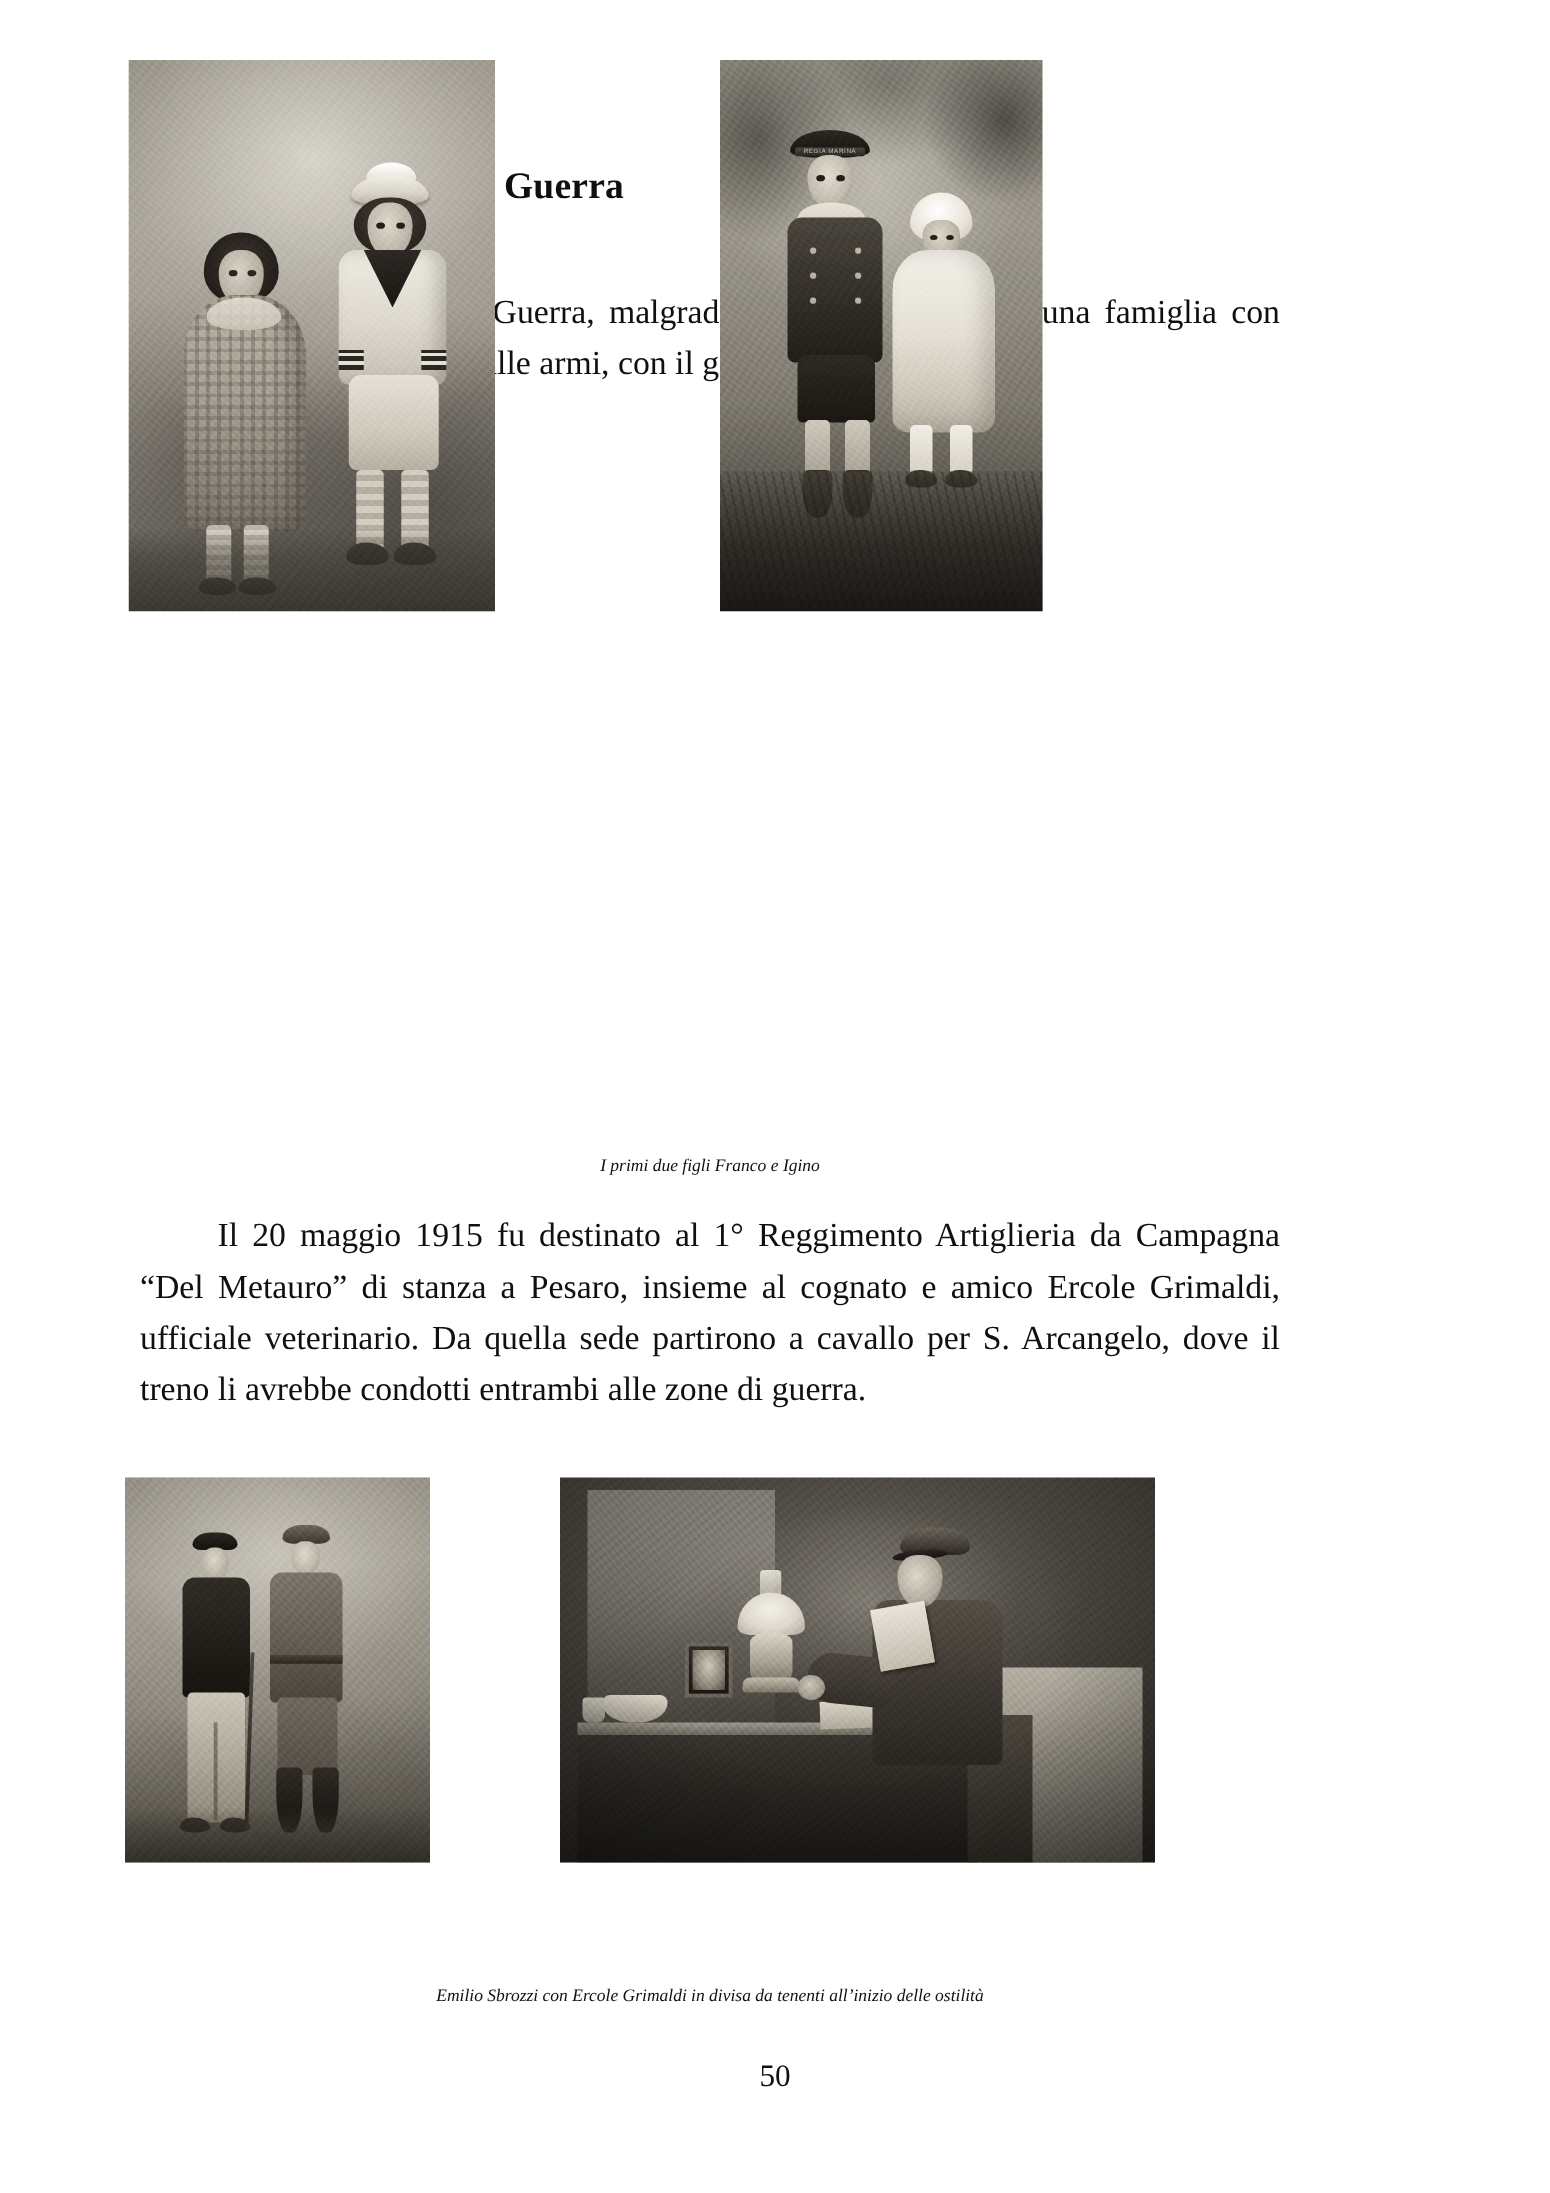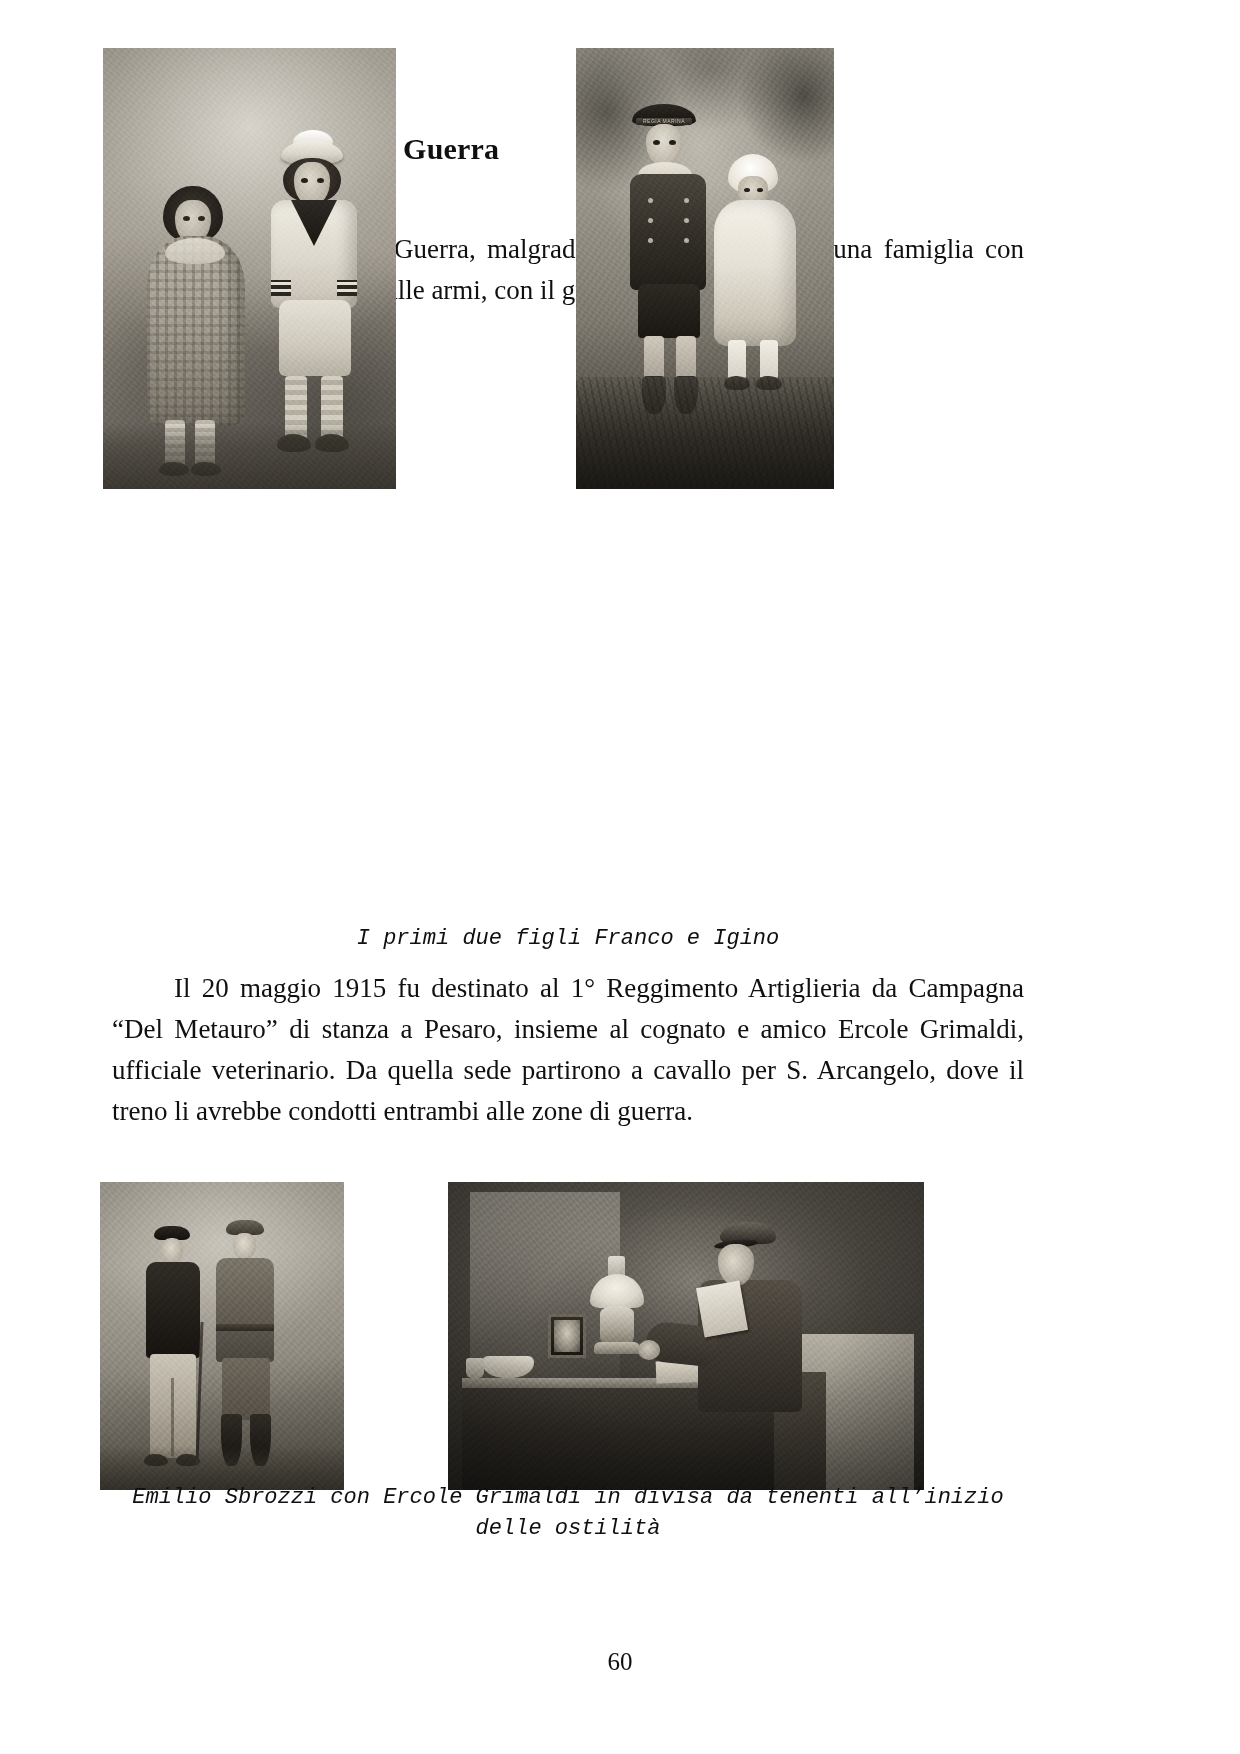--- a/index.html
+++ b/index.html
@@ -338,26 +338,25 @@
   #photo-children-outdoors .t-shoe-l,
   #photo-children-outdoors .t-shoe-r {
     position: absolute; top: 328px; width: 26px; height: 14px;
     background: linear-gradient(180deg, #35312a 0%, #171410 100%);
     border-radius: 44% 52% 40% 40% / 62% 62% 38% 38%;
   }
   #photo-children-outdoors .t-shoe-l { left: 148px; }
   #photo-children-outdoors .t-shoe-r { left: 180px; }
 
   .caption {
-    font-size: 22px;
+    font-size: 14px;
     font-style: italic;
     text-align: center;
     margin: 0;
     line-height: 1.4;
-    font-family: Liberation Mono, monospace;
   }
 
   .cap-1 {
     position: absolute;
     left: 112px;
     top: 924px;
     width: 912px;
   }
 
   
@@ -577,21 +576,21 @@
     background: linear-gradient(180deg, #4c463d 0%, #2d2a24 100%);
   }
   #photo-officer-desk .vignette {
     position: absolute; inset: 0;
     background: radial-gradient(ellipse 78% 78% at 50% 46%, rgba(0,0,0,0) 42%, rgba(12,11,10,0.55) 100%);
   }
 
   .cap-2 {
     position: absolute;
     left: 112px;
-    top: 1483px;
+    top: 1588px;
     width: 912px;
   }
 
   .page-number {
     position: absolute;
     left: 0;
     top: 1648px;
     width: 1240px;
     text-align: center;
     font-size: 25px;
@@ -725,15 +724,15 @@
     <div class="man-cap"></div>
     <div class="man-visor"></div>
     <div class="man-face"></div>
     <div class="book"></div>
     <div class="vignette"></div>
     <div class="pg-noise"></div>
   </div>
 
   <div class="caption cap-2">Emilio Sbrozzi con Ercole Grimaldi in divisa da tenenti all’inizio delle ostilità</div>
 
-  <div class="page-number">60</div>
+  <div class="page-number">50</div>
 
 </div>
 
 </body></html>

